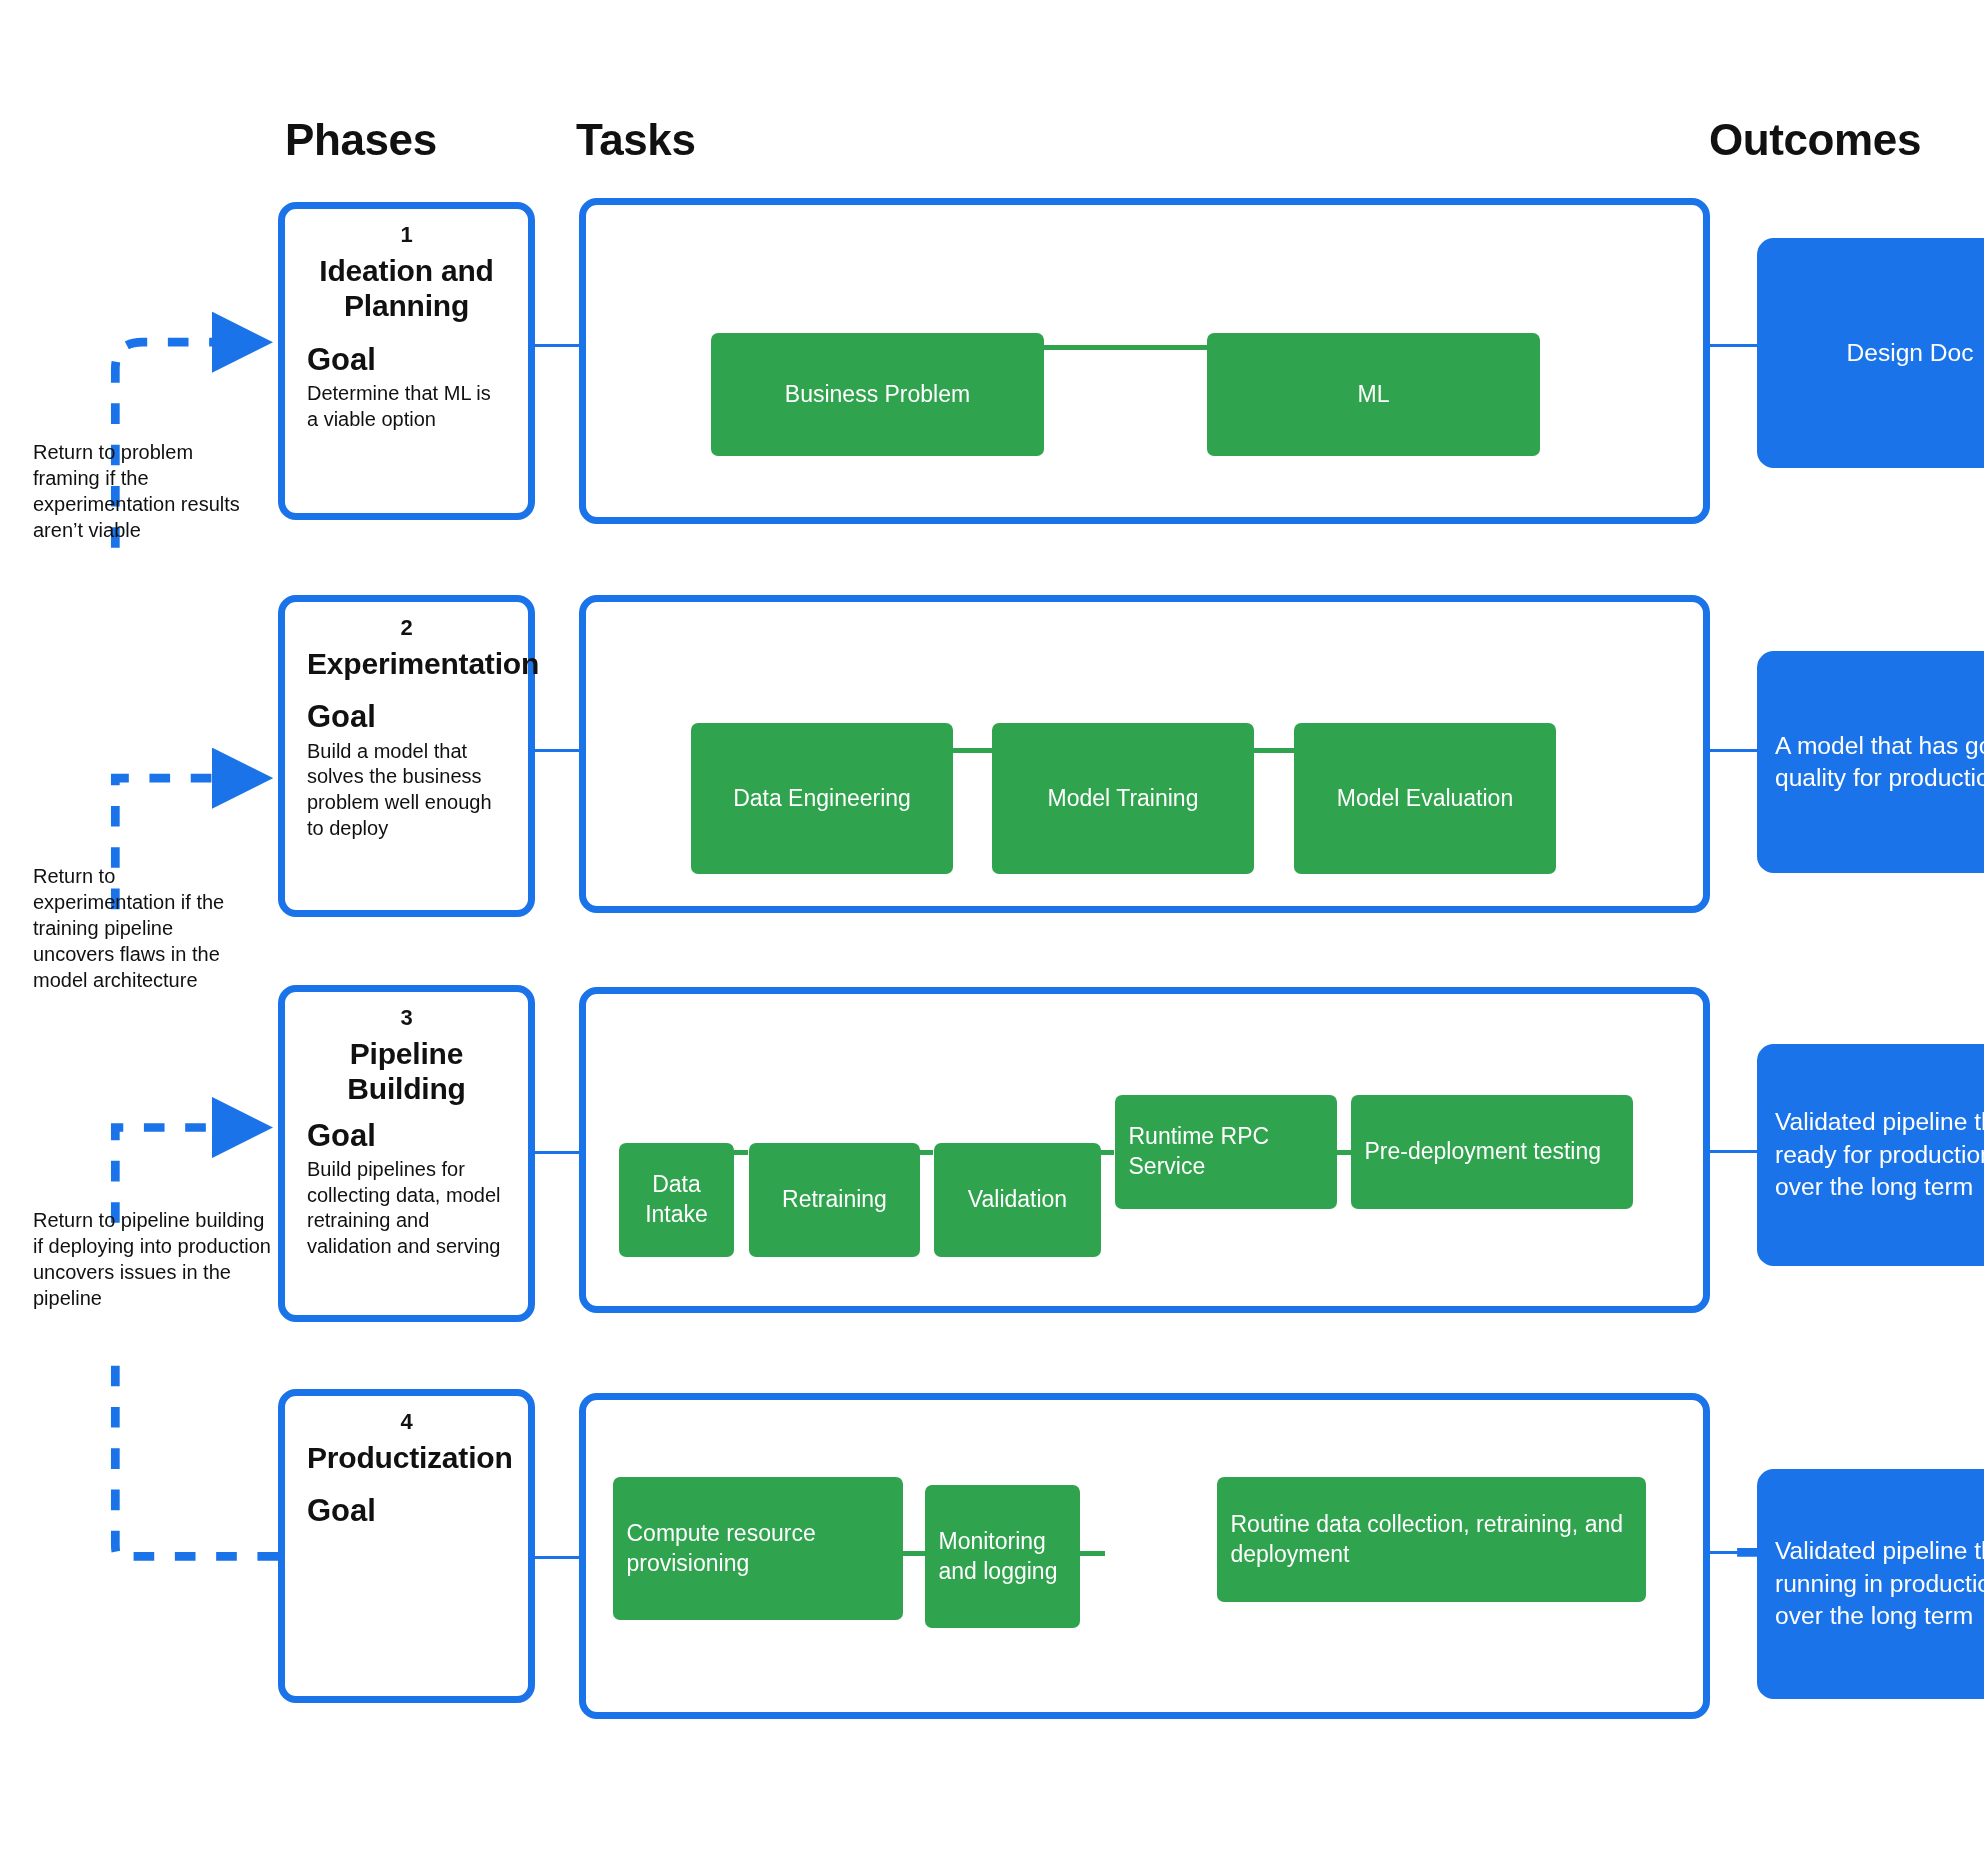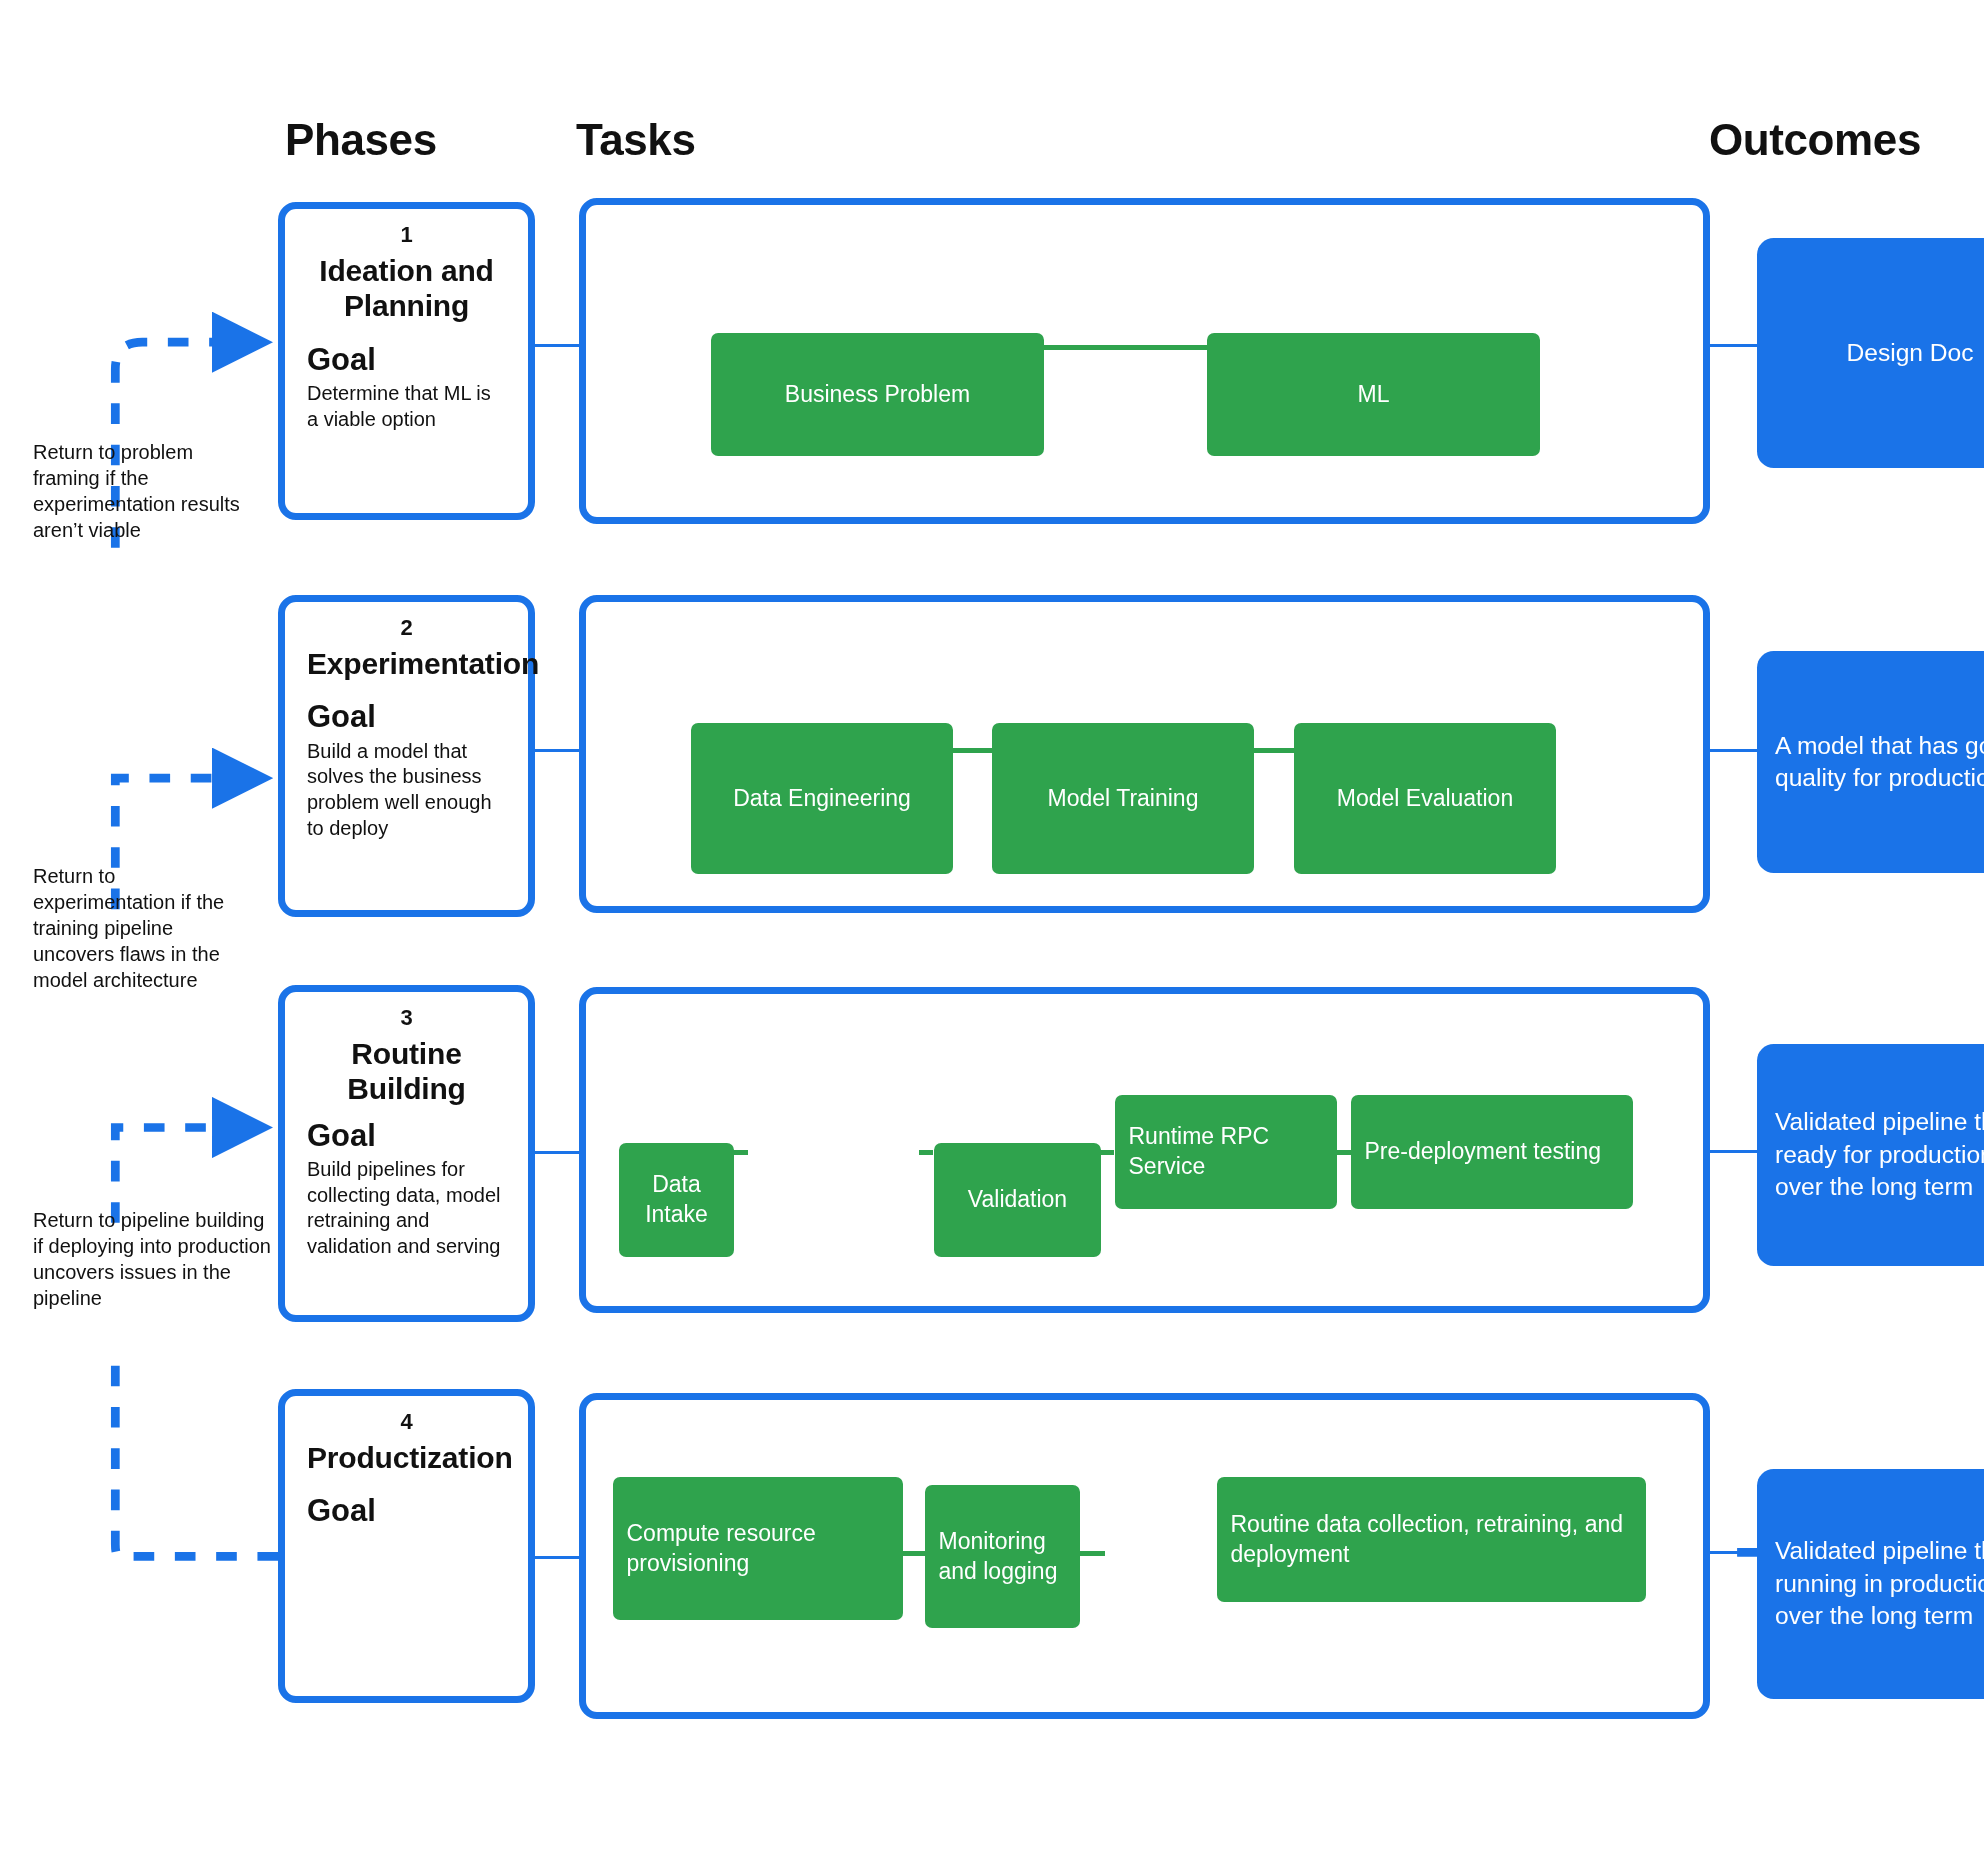--- a/index.html
+++ b/index.html
@@ -206,32 +206,33 @@
   <div class="gline" style="left:953px; top:748px; width:40px;"></div>
   <div class="task-box center" style="left:992px; top:675px; width:262px; height:151px;">Model Training</div>
   <div class="gline" style="left:1254px; top:748px; width:40px;"></div>
   <div class="task-box center" style="left:1294px; top:675px; width:262px; height:151px;">Model Evaluation</div>
 
   <div class="hline" style="left:1710px; top:749px; width:47px;"></div>
   <div class="outcome-box" style="left:1757px; top:651px; width:306px; height:222px;">A model that has good quality for production</div>
 
   <div class="phase-card" style="left:278px; top:985px; width:257px; height:337px;">
     <div class="phase-num">3</div>
-    <div class="phase-title">Routine Building</div>
+    <div class="phase-title">Pipeline Building</div>
     <div class="goal-block" style="margin-top:10.3px;">
       <div class="phase-goal-label">Goal</div>
       <div class="phase-goal-text">Build pipelines for collecting data, model retraining and validation and serving</div>
     </div>
   </div>
   <div class="hline" style="left:535px; top:1151px; width:44px;"></div>
 
   <div class="tasks-card" style="left:579px; top:987px; width:1131px; height:326px;">
   </div>
   <div class="task-box center" style="left:619px; top:1095px; width:115px; height:114px;">Data Intake</div>
   <div class="gline" style="left:734px; top:1150px; width:14.3px;"></div>
+  <div class="task-box center" style="left:749px; top:1095px; width:171px; height:114px;">Retraining</div>
   <div class="gline" style="left:919px; top:1150px; width:14.3px;"></div>
   <div class="task-box center" style="left:934px; top:1095px; width:167px; height:114px;">Validation</div>
   <div class="gline" style="left:1100px; top:1150px; width:14.3px;"></div>
   <div class="task-box" style="left:1115px; top:1095px; width:222px; height:114px;">Runtime RPC Service</div>
   <div class="gline" style="left:1337px; top:1150px; width:14.3px;"></div>
   <div class="task-box" style="left:1351px; top:1095px; width:282px; height:114px;">Pre-deployment testing</div>
 
   <div class="hline" style="left:1710px; top:1150px; width:47px;"></div>
   <div class="outcome-box" style="left:1757px; top:1044px; width:306px; height:222px;">Validated pipeline that’s ready for production over the long term</div>
 

